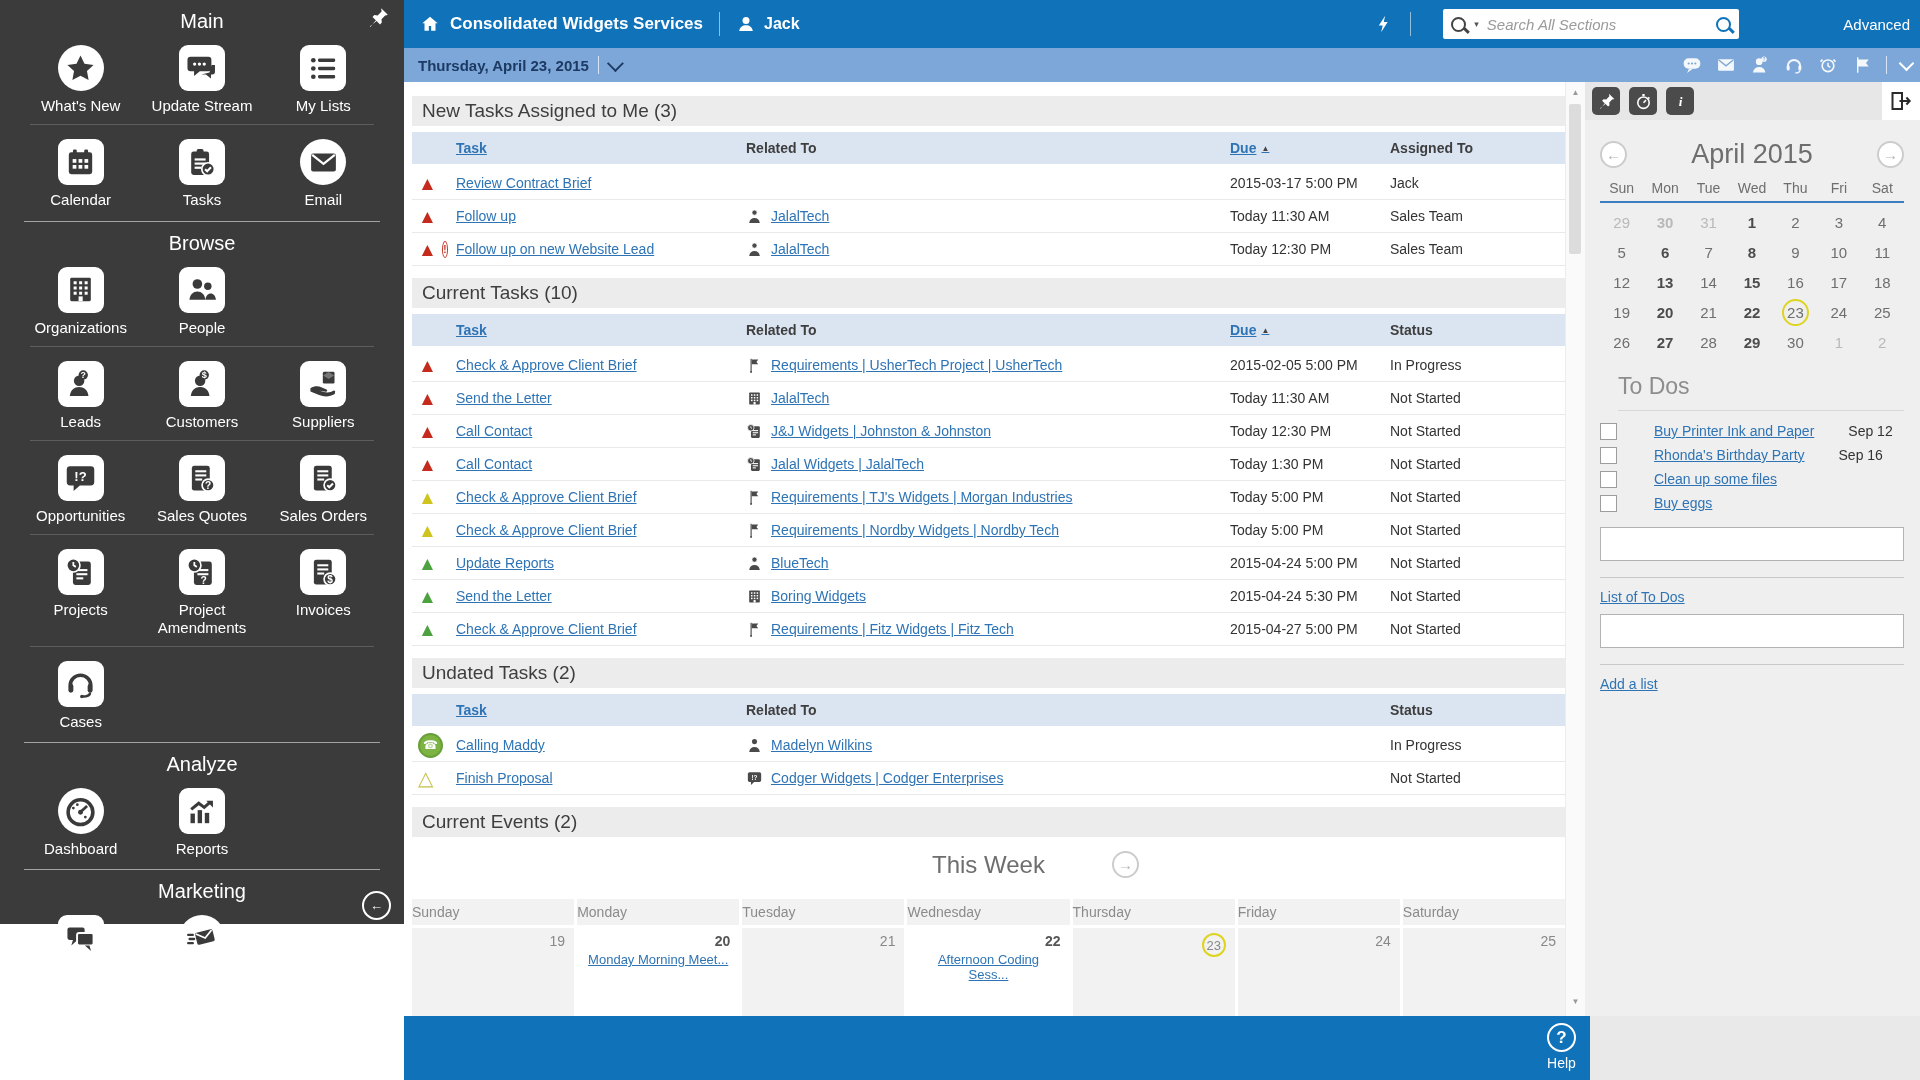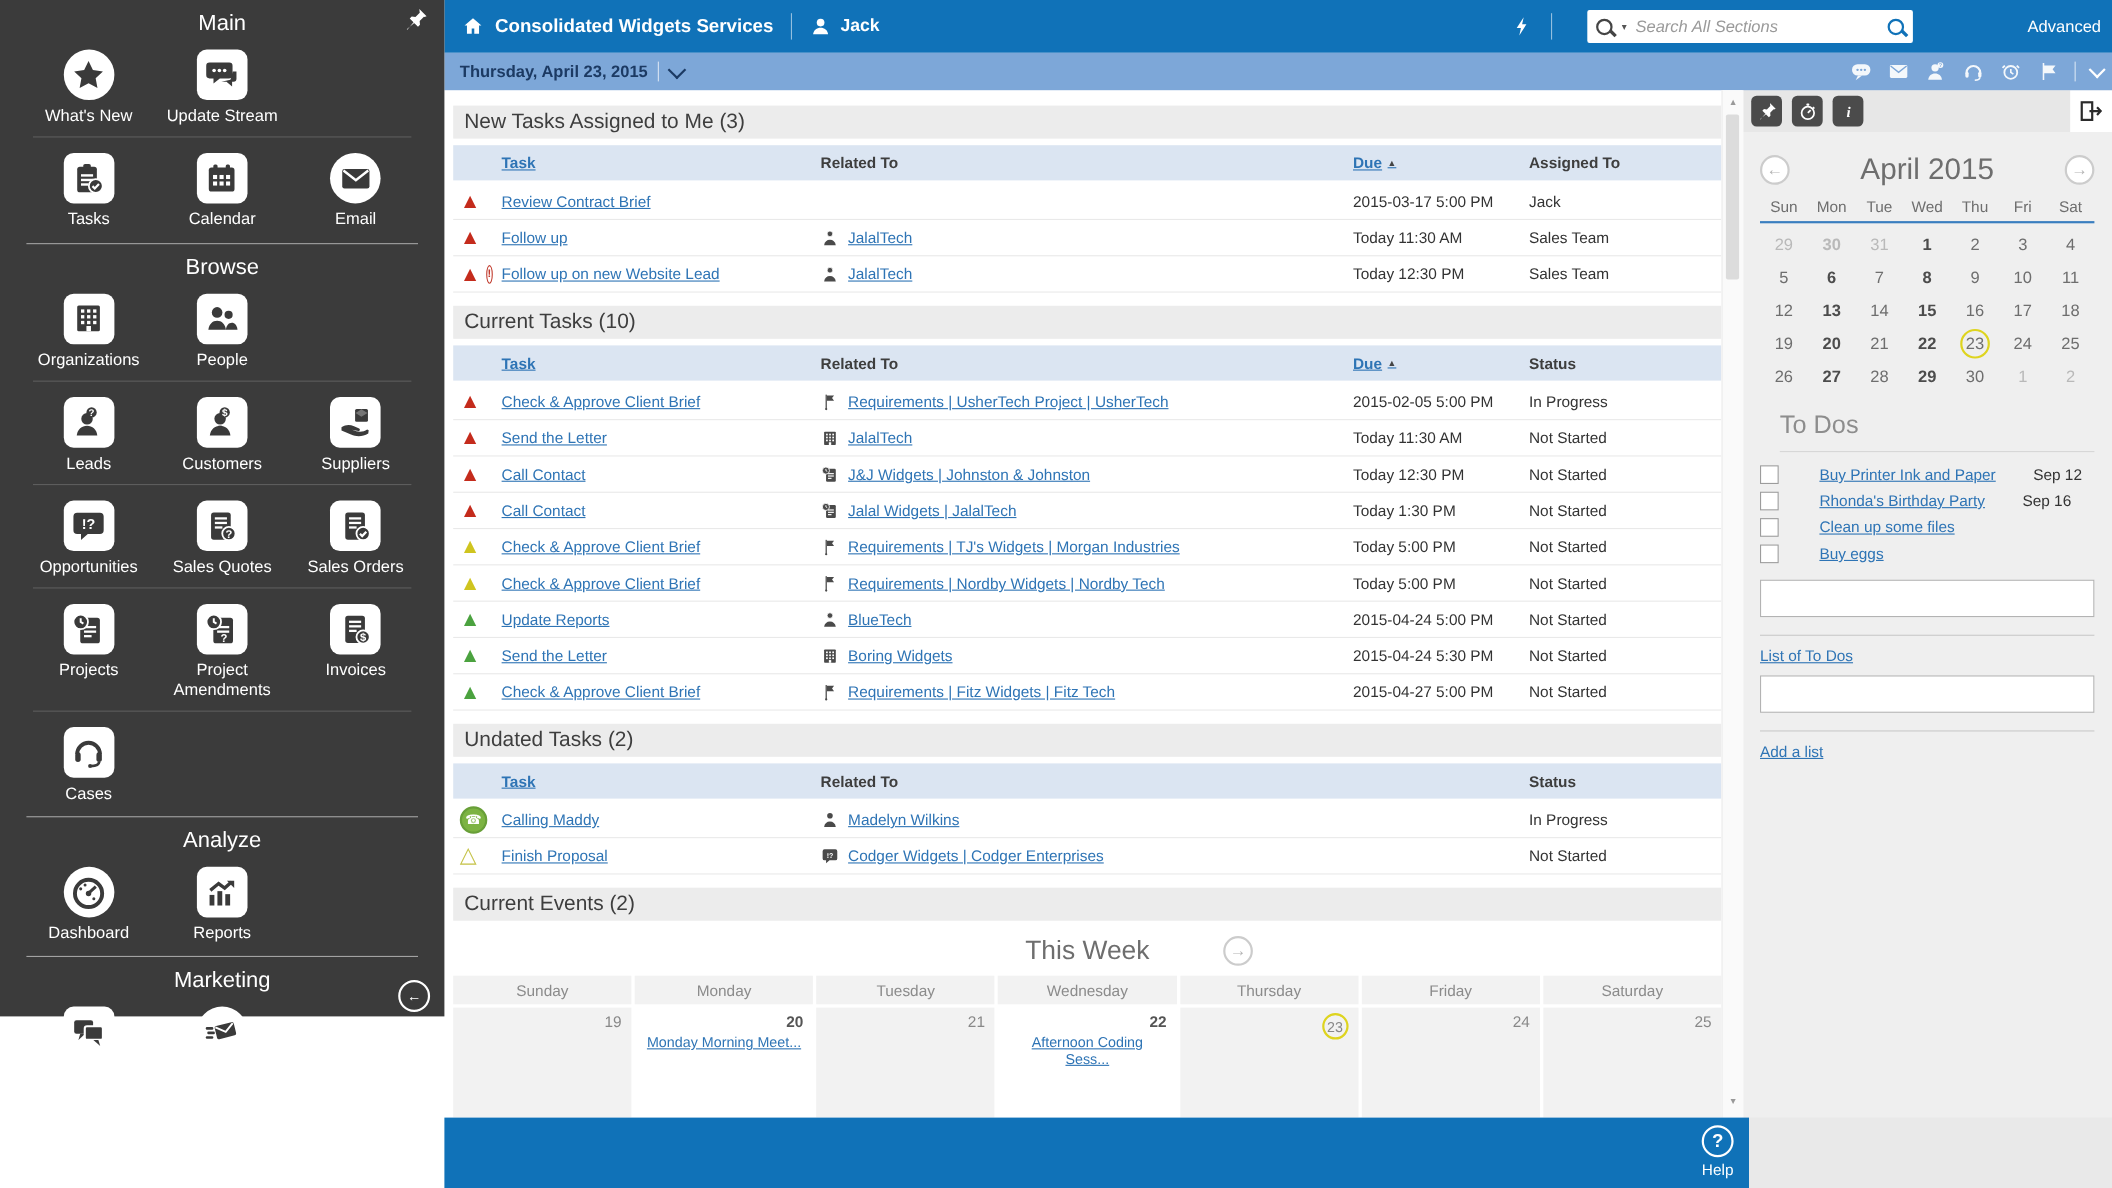--- a/index.html
+++ b/index.html
@@ -65,21 +65,21 @@
   .phone-badge{width:21px;height:21px;background:#7cb342;border:2px solid #689f38;border-radius:50%;color:#fff;font-size:12px;
       display:inline-flex;align-items:center;justify-content:center;}
   .rel-ic{width:17px;height:17px;color:#4a4a4a;margin-right:8px;flex:none;}
   .rel-ic svg{width:17px;height:17px;}
   
   .week-wrap{background:#fff;}
   .week-title{position:relative;height:44px;text-align:center;font-size:24px;color:#6e6e6e;line-height:44px;}
   .circ-btn{width:27px;height:27px;border:2px solid #ccc;border-radius:50%;color:#b5b5b5;display:inline-flex;align-items:center;justify-content:center;font-size:15px;background:#fff;box-sizing:border-box;}
   .week-arrow{position:absolute;left:700px;top:8px;}
   .week-days{display:grid;grid-template-columns:repeat(7,1fr);gap:3px;margin-bottom:3px;}
-  .wd{background:#f2f2f2;color:#8b8b8b;text-align:center;height:26px;line-height:26px;font-size:14px;}
+  .wd{background:#f2f2f2;color:#8b8b8b;text-align:left;height:26px;line-height:26px;font-size:14px;margin-top:12px;}
   .week-cells{display:grid;grid-template-columns:repeat(7,1fr);gap:3px;height:130px;}
   .wc{background:#f2f2f2;padding:5px 9px;font-size:14px;color:#888;text-align:right;box-sizing:border-box;}
   .wc.white{background:#fff;}
   .wc .num{display:inline-block;}
   .wc .num.bold{font-weight:bold;color:#555;}
   .wc .evt{display:block;text-align:center;margin-top:3px;font-size:13px;}
   .ring{display:inline-flex;width:20px;height:20px;border:2px solid #ded41f;border-radius:50%;align-items:center;justify-content:center;font-size:13px;color:#888;box-sizing:content-box;}
   
   .vscroll{position:absolute;left:1565px;top:82px;width:19px;height:934px;background:#fafafa;border-left:1px solid #ececec;z-index:4;}
   .vs-up{position:absolute;top:6px;left:0;width:100%;text-align:center;font-size:8px;color:#999;}
@@ -142,55 +142,68 @@
               <svg viewBox="0 0 24 24" fill="currentColor">
                 <path d="M4 3.5h13a2.2 2.2 0 012.2 2.2v6.1a2.2 2.2 0 01-2.2 2.2h-6.2l-4.2 3.4V14H4a2.2 2.2 0 01-2.2-2.2V5.7A2.2 2.2 0 014 3.5z"></path>
                 <circle cx="7" cy="8.8" r="1.2" fill="#fff"></circle>
                 <circle cx="10.5" cy="8.8" r="1.2" fill="#fff"></circle>
                 <circle cx="14" cy="8.8" r="1.2" fill="#fff"></circle>
                 <path d="M21.8 9.5v4.8a2 2 0 01-2 2h-.9v3l-3.7-3h-3.4l6-1.4 1.5-5.4z"></path>
               </svg>
             </span>
             <span>Update Stream</span>
           </div>
+          <div class="nav-item">
+            <span class="tile">
+              <svg viewBox="0 0 24 24" fill="currentColor">
+                <circle cx="4.6" cy="6" r="1.7"></circle>
+                <rect x="8" y="4.8" width="12.5" height="2.4" rx="1"></rect>
+                <circle cx="4.6" cy="12" r="1.7"></circle>
+                <rect x="8" y="10.8" width="12.5" height="2.4" rx="1"></rect>
+                <circle cx="4.6" cy="18" r="1.7"></circle>
+                <rect x="8" y="16.8" width="12.5" height="2.4" rx="1"></rect>
+              </svg>
+            </span>
+            <span>My Lists</span>
+          </div>
         </div>
         <div class="sb-div"></div>
         <div class="sb-grid">
-          <div class="nav-item">
-            <span class="tile">
-              <svg viewBox="0 0 24 24" fill="currentColor">
-                <rect x="4.5" y="4" width="13" height="17" rx="1.8"></rect>
-                <rect x="8.5" y="2.2" width="5" height="3.6" rx="1.2"></rect>
-                <rect x="7" y="9" width="8" height="1.6" fill="#fff"></rect>
-                <rect x="7" y="12" width="8" height="1.6" fill="#fff"></rect>
-                <rect x="7" y="15" width="5" height="1.6" fill="#fff"></rect>
-                <circle cx="16.8" cy="16.8" r="4.6"></circle>
-                <circle cx="16.8" cy="16.8" r="4.6" fill="none" stroke="#fff" stroke-width="1.2"></circle>
-                <path d="M14.6 16.9l1.5 1.5 2.8-2.9" fill="none" stroke="#fff" stroke-width="1.5"></path>
-              </svg>
-            </span>
-            <span>Tasks</span>
-          </div>
           <div class="nav-item">
             <span class="tile">
               <svg viewBox="0 0 24 24" fill="currentColor">
                 <rect x="3.5" y="4.5" width="17" height="16" rx="1.8"></rect>
                 <rect x="6.5" y="2.5" width="2.8" height="4" rx="1"></rect>
                 <rect x="14.7" y="2.5" width="2.8" height="4" rx="1"></rect>
                 <g fill="#fff">
                   <rect x="6.3" y="9.5" width="2.7" height="2.7"></rect>
                   <rect x="10.6" y="9.5" width="2.7" height="2.7"></rect>
                   <rect x="14.9" y="9.5" width="2.7" height="2.7"></rect>
                   <rect x="6.3" y="13.8" width="2.7" height="2.7"></rect>
                   <rect x="10.6" y="13.8" width="2.7" height="2.7"></rect>
                   <rect x="14.9" y="13.8" width="2.7" height="2.7"></rect>
                 </g>
               </svg>
             </span>
             <span>Calendar</span>
+          </div>
+          <div class="nav-item">
+            <span class="tile">
+              <svg viewBox="0 0 24 24" fill="currentColor">
+                <rect x="4.5" y="4" width="13" height="17" rx="1.8"></rect>
+                <rect x="8.5" y="2.2" width="5" height="3.6" rx="1.2"></rect>
+                <rect x="7" y="9" width="8" height="1.6" fill="#fff"></rect>
+                <rect x="7" y="12" width="8" height="1.6" fill="#fff"></rect>
+                <rect x="7" y="15" width="5" height="1.6" fill="#fff"></rect>
+                <circle cx="16.8" cy="16.8" r="4.6"></circle>
+                <circle cx="16.8" cy="16.8" r="4.6" fill="none" stroke="#fff" stroke-width="1.2"></circle>
+                <path d="M14.6 16.9l1.5 1.5 2.8-2.9" fill="none" stroke="#fff" stroke-width="1.5"></path>
+              </svg>
+            </span>
+            <span>Tasks</span>
           </div>
           <div class="nav-item">
             <span class="tile round">
               <svg viewBox="0 0 24 24" fill="currentColor">
                 <rect x="3" y="5.5" width="18" height="13" rx="1.5"></rect>
                 <path d="M3.8 6.5L12 13l8.2-6.5" fill="none" stroke="#fff" stroke-width="1.6"></path>
               </svg>
             </span>
             <span>Email</span>
           </div>

